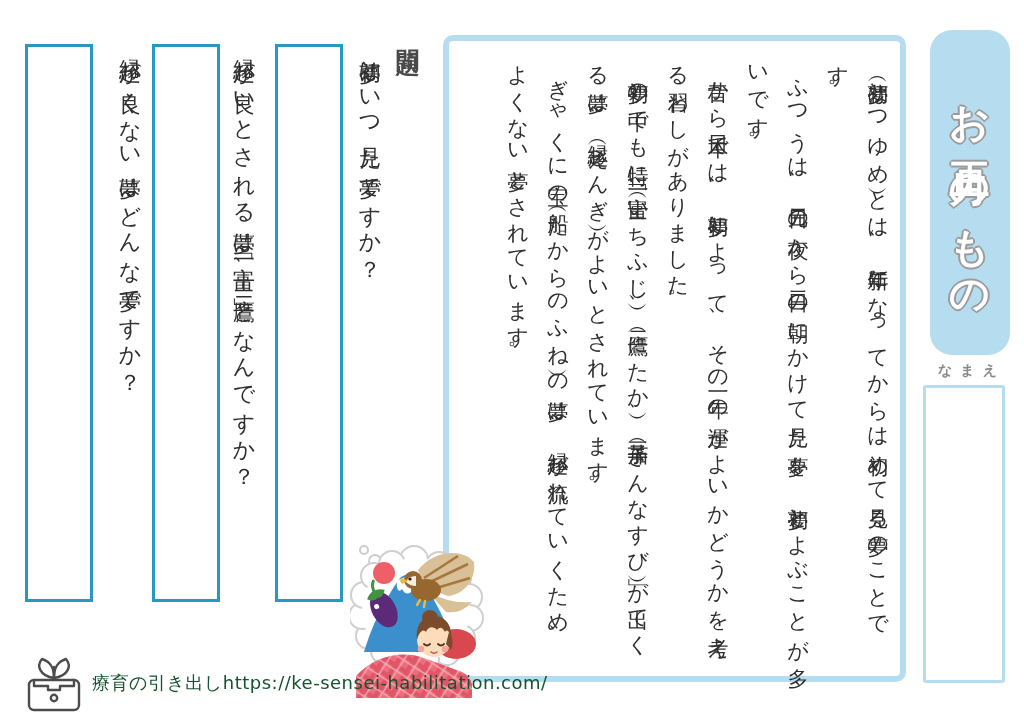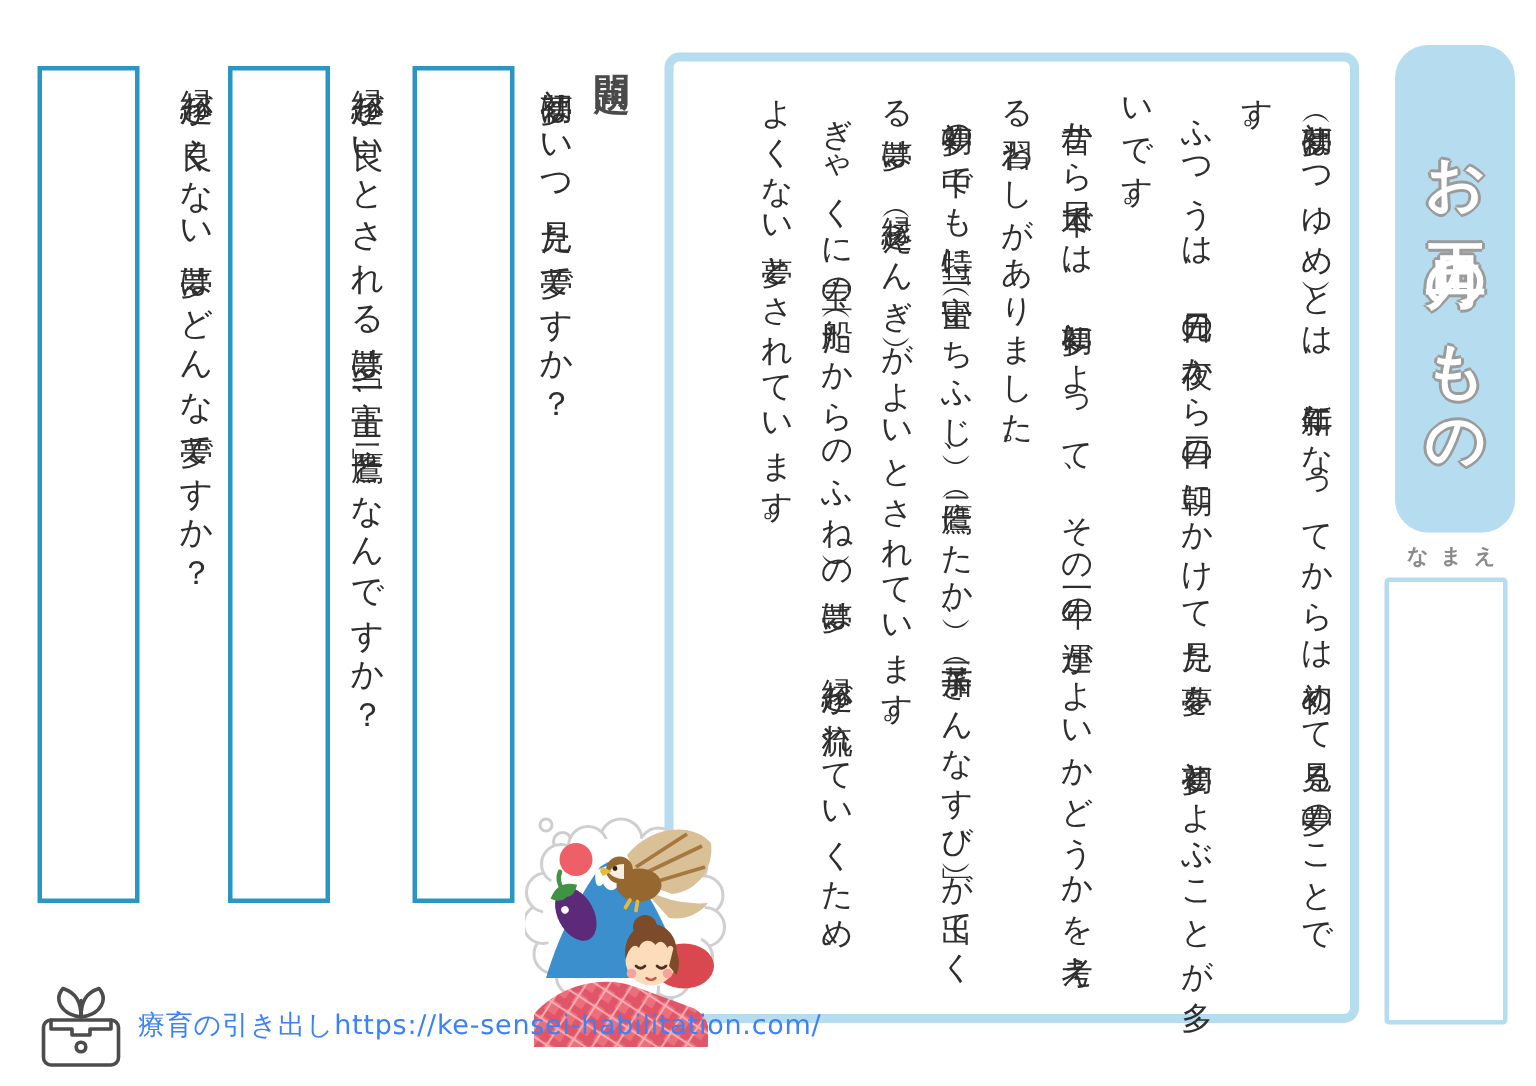--- a/index.html
+++ b/index.html
@@ -56,21 +56,21 @@
   
   .answer-box {
     position:absolute; top:44px; height:558px; width:68px;
     background:#fff; border:3px solid #2a96c4;
   }
   .a1 { left:275px; }
   .a2 { left:152px; }
   .a3 { left:25px; }
   
   .footer { position:absolute; left:24px; top:652px; display:flex; align-items:center; gap:8px; }
-  .footer-credit { font-size:18px; color:#3b82f6; letter-spacing:0.5px; }
+  .footer-credit { font-size:18px; color:#14532d; letter-spacing:0.5px; }
   
   .illustration { position:absolute; left:350px; top:540px; }
 </style>
 </head>
 <body>
 
 <div class="page">
 
   <div class="passage-box">
     <p>初夢（はつゆめ）とは、新年になってからは初めて見る夢のことです。</p>

